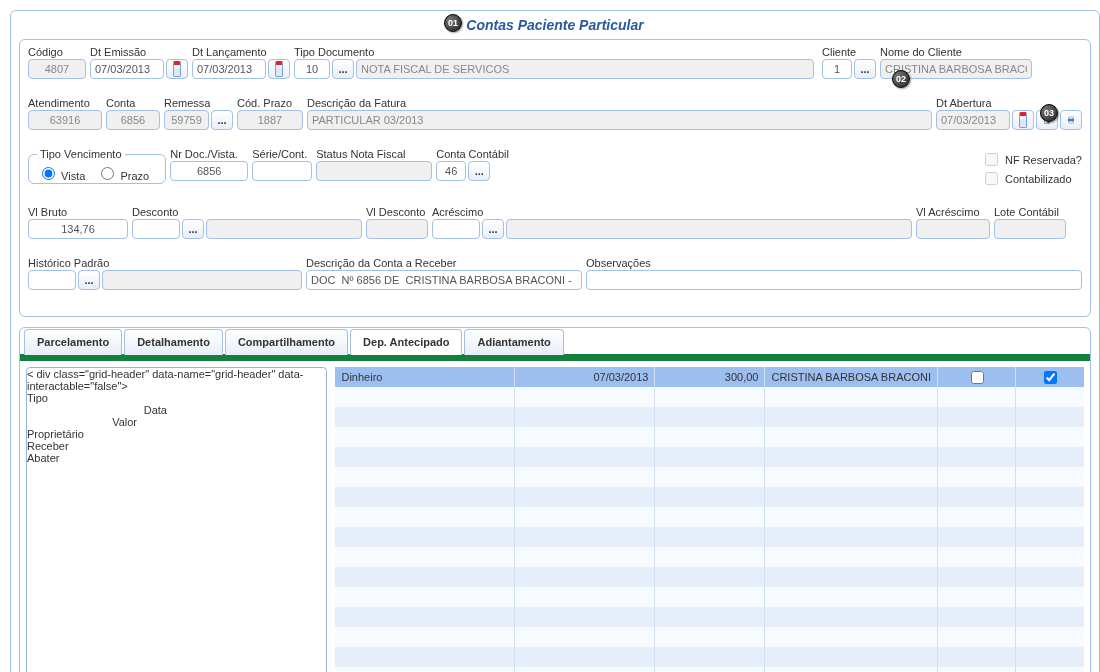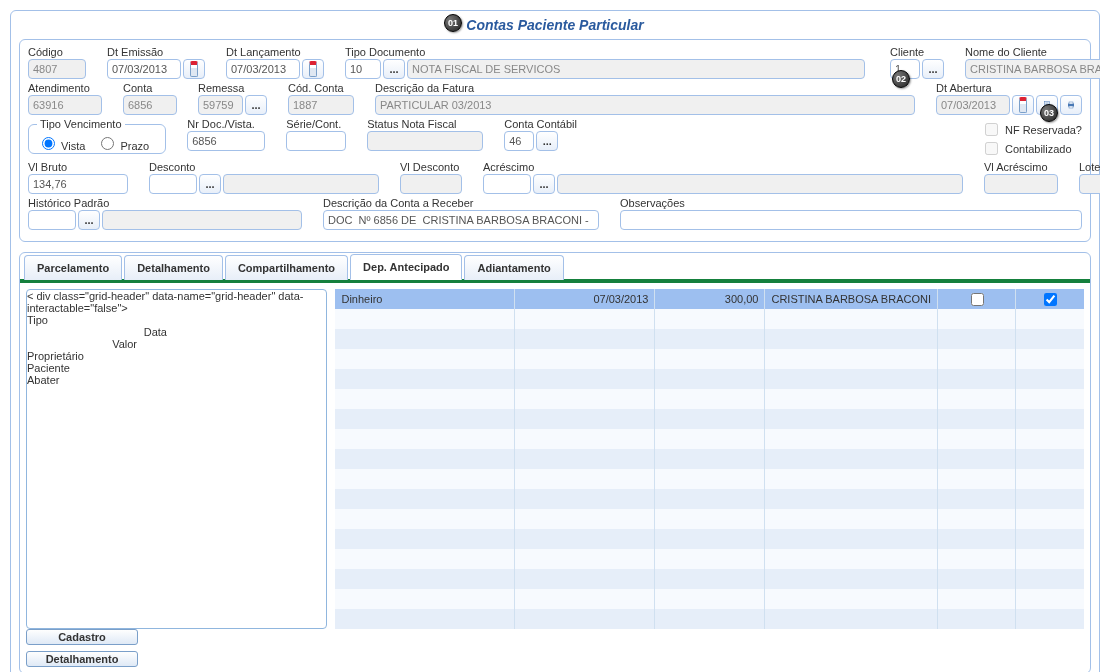--- a/index.html
+++ b/index.html
@@ -1,35 +1,35 @@
 <!DOCTYPE html>
 <html><head>
 <meta charset="utf-8">
 <style>
   * { box-sizing: border-box; font-family: Tahoma, Arial, sans-serif; }
   body { margin:0; padding:10px; background:#fff; font-size:11px; color:#333; }
   .window { border:1px solid #a3c0e8; border-radius:6px; padding:4px 8px 10px 8px; width:1090px; }
   .title { text-align:center; color:#2a5a9e; font-weight:bold; font-style:italic; font-size:14px; padding:2px 0 6px 0; }
   .form-area { border:1px solid #a3c0e8; border-radius:6px; padding:6px 8px 8px 8px; }
-  .row { display:flex; align-items:flex-end; gap:21px; flex-wrap:nowrap; margin-bottom:3px; }
+  .row { display:flex; align-items:flex-end; gap:4px; flex-wrap:nowrap; margin-bottom:18px; }
   .fld { display:flex; flex-direction:column; }
   .fld > label { font-size:11px; color:#333; margin-bottom:1px; white-space:nowrap; }
   input[type=text] { height:20px; border:1px solid #a3c0e8; border-radius:4px; padding:0 4px; font-size:11px; color:#555; background:#fff; }
   input[readonly] { background:#f0f0f0; color:#888; }
-  input.right { text-align:left; }
+  input.right { text-align:center; }
   .ellipsis-btn { width:22px; height:20px; border:1px solid #a3c0e8; border-radius:4px; background:linear-gradient(#fff,#e8eff9); cursor:pointer; display:inline-flex; align-items:center; justify-content:center; font-weight:bold; color:#333; font-size:11px; }
   .icon-btn { width:22px; height:20px; border:1px solid #a3c0e8; border-radius:4px; background:linear-gradient(#fff,#e8eff9); cursor:pointer; display:inline-flex; align-items:center; justify-content:center; }
   .icon-btn svg, .icon-btn span.cal { width:14px; height:14px; }
   fieldset.radio-group { border:1px solid #a3c0e8; border-radius:6px; padding:4px 8px 4px 8px; margin:0; height:36px; }
   fieldset.radio-group legend { font-size:11px; padding:0 3px; color:#333; }
   fieldset.radio-group label { margin-right:8px; font-size:11px; }
   .checkbox-row { display:flex; align-items:center; gap:4px; font-size:11px; white-space:nowrap; }
   .spacer { flex:1; }
   .tabs-wrap { margin-top:10px; border:1px solid #a3c0e8; border-radius:6px; padding:6px; position:relative; }
-  .tab-strip { display:flex; gap:0; margin:-6px -6px 6px -6px; border-bottom:4px solid #15803d; padding:0 4px;align-items:flex-end; }
+  .tab-strip { display:flex; gap:0; margin:-6px -6px 6px -6px; border-bottom:7px solid #15803d; padding:0 4px; }
   .tab { padding:6px 12px; border:1px solid #a3c0e8; border-bottom:none; border-radius:4px 4px 0 0; background:linear-gradient(#fff,#e7eef8); margin-right:2px; cursor:pointer; font-weight:bold; color:#333; position:relative; top:1px; }
   .tab.active { background:#fff; border-bottom:1px solid #fff; }
   .grid-and-buttons { display:flex; gap:8px; }
   .grid { flex:1; border:1px solid #90b6de; border-radius:4px; overflow:hidden; }
   .grid-body { height:340px; }
   .grid-row { display:flex; font-size:11px; }
   .grid-row div { padding:3px 6px; border-right:1px solid #d0e0f0; height:20px; display:flex; align-items:center; }
   .grid-row:nth-child(odd) { background:#e6eef9; }
   .grid-row:nth-child(even) { background:#f7fafe; }
   .grid-row.sel { background:#9dbff0 !important; }
@@ -106,21 +106,21 @@
         <input class="right" style="width: 54px;" type="text" readonly="" value="6856">
       </div>
       <div class="fld">
           <label>Remessa</label>
         <div style="display:flex;gap:2px">
           <input class="right" style="width: 45px;" type="text" readonly="" value="59759">
           <button class="ellipsis-btn">...</button>
         </div>
       </div>
       <div class="fld">
-          <label>Cód. Conta</label>
+          <label>Cód. Prazo</label>
         <input class="right" style="width: 66px;" type="text" readonly="" value="1887">
       </div>
       <div class="fld" style="flex:1">
           <label>Descrição da Fatura</label>
         <input style="width: 100%;" type="text" readonly="" value="PARTICULAR 03/2013">
       </div>
       <div class="fld">
           <label>Dt Abertura</label>
         <div style="display:flex;gap:2px">
           <input style="width: 74px;" type="text" readonly="" value="07/03/2013">
@@ -250,21 +250,21 @@
       </div>
 
     <div class="grid-and-buttons">
       <div class="grid">
         &lt;
         div class="grid-header" data-name="grid-header" data-interactable="false"&gt;
           <div class="col-tipo">Tipo</div>
           <div class="col-data" style="justify-content:flex-start">Data</div>
           <div class="col-valor" style="justify-content:flex-start">Valor</div>
           <div class="col-prop">Proprietário</div>
-          <div class="col-recebida">Paciente</div>
+          <div class="col-recebida">Receber</div>
           <div class="col-abater">Abater</div>
         </div>
         <div class="grid-body" id="grid-body">
           <div class="grid-row sel">
             <div class="col-tipo">Dinheiro</div>
             <div class="col-data">07/03/2013</div>
             <div class="col-valor">300,00</div>
             <div class="col-prop">CRISTINA BARBOSA BRACONI</div>
             <div class="col-recebida">
               <input type="checkbox" style="">

